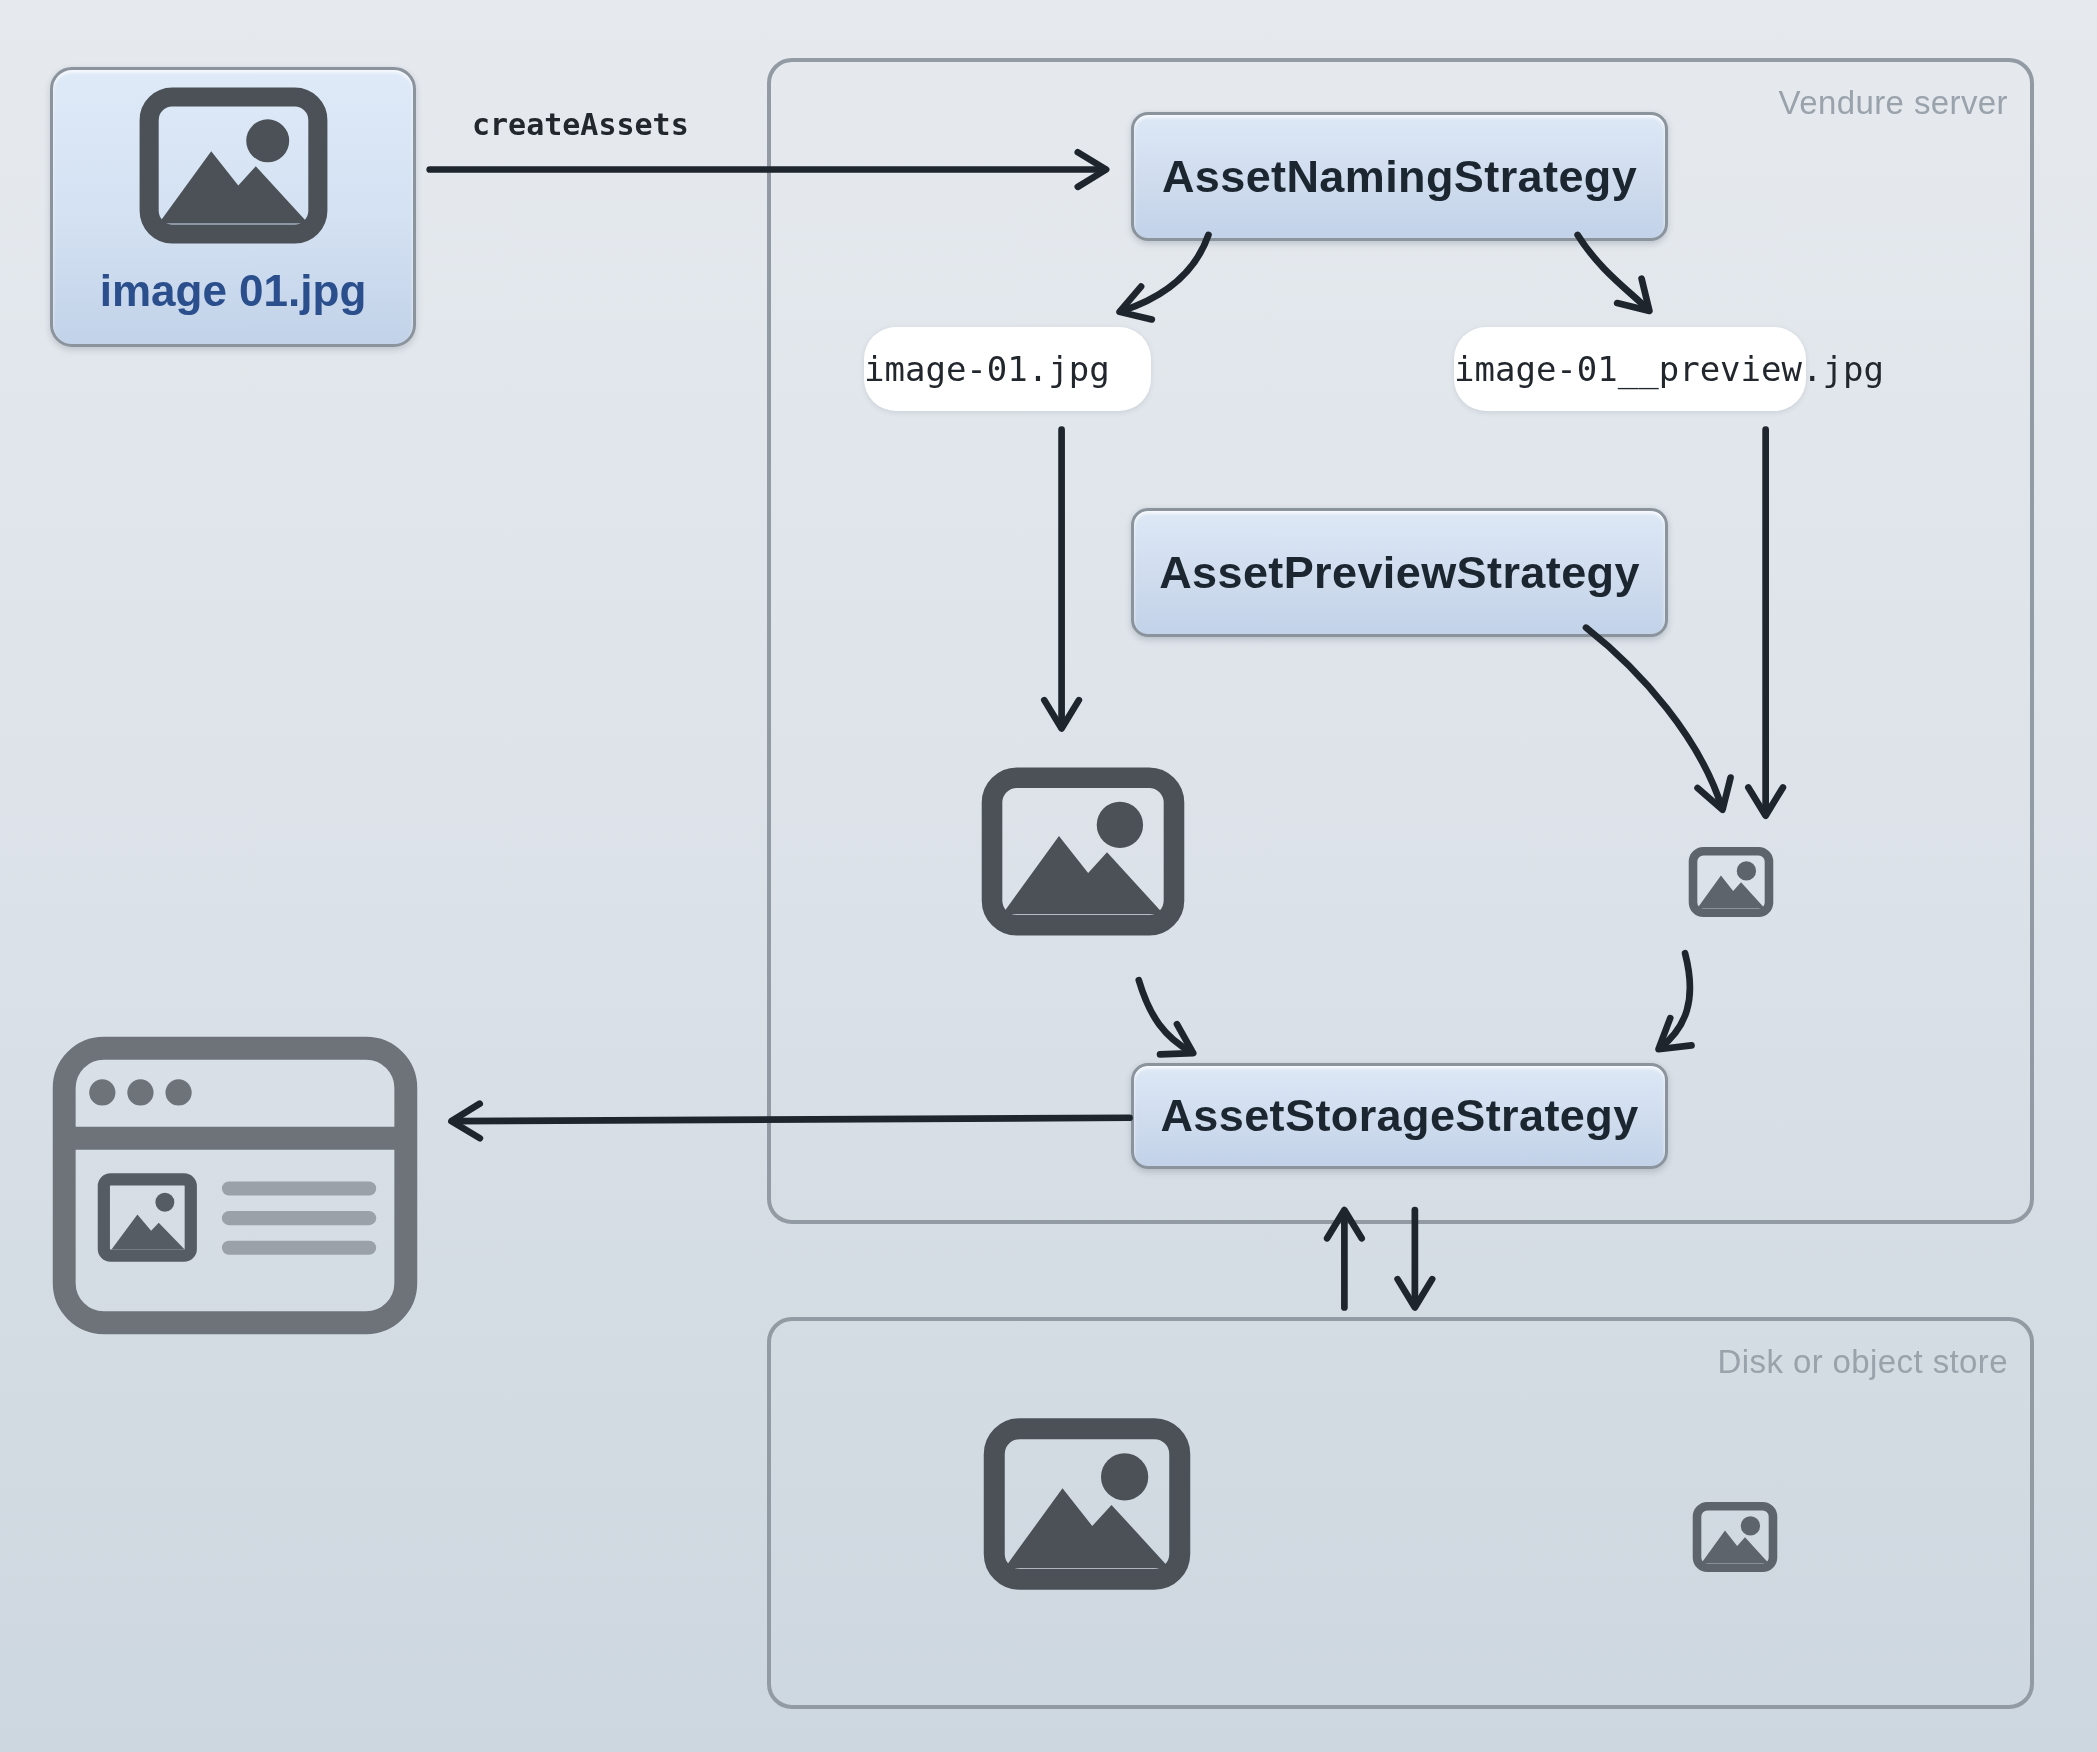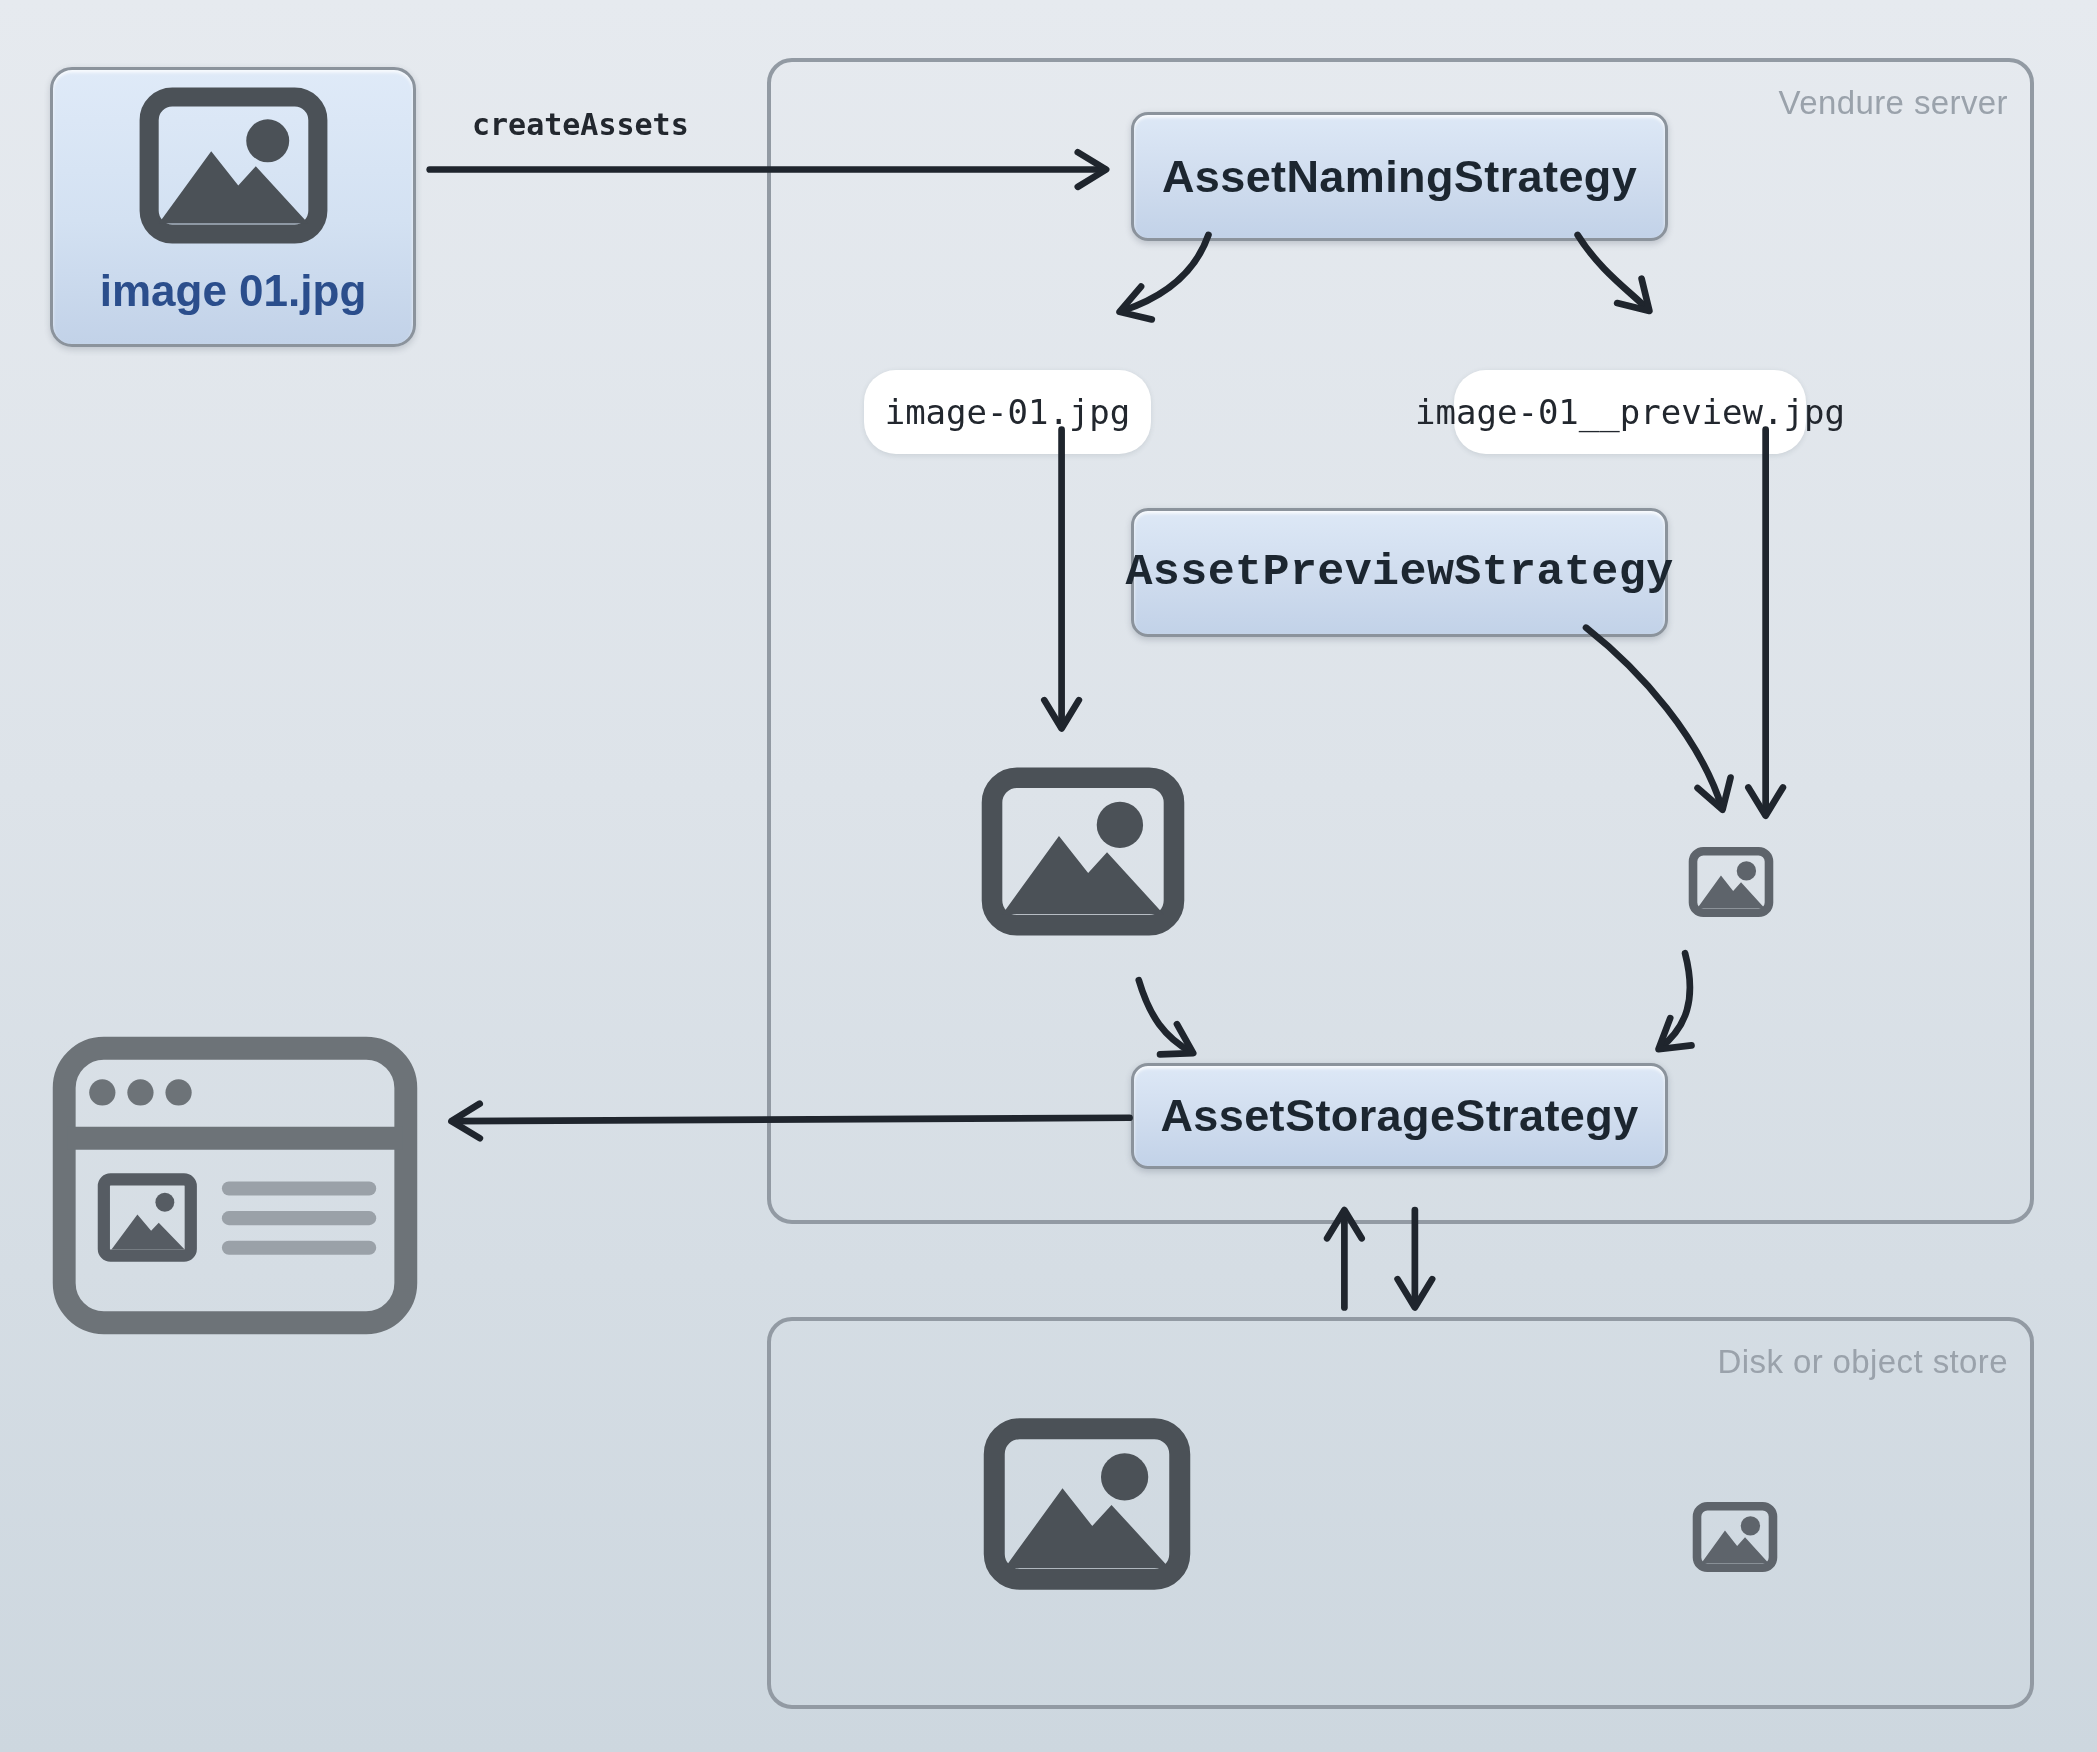--- a/index.html
+++ b/index.html
@@ -45,24 +45,23 @@
     letter-spacing:0.4px;white-space:nowrap;
   }
 
   
   .file-pill{
     position:absolute;
     height:84px;
     box-sizing:border-box;
     background:var(--file-pill-bg);
     border-radius:32px;
-    display:flex;align-items:center;justify-content:center;
+    display:flex;align-items:center;
     box-shadow:0 1.7px 5px rgba(60,70,85,.12);
     z-index:2;
-    margin-top:43px;
   }
   .file-pill code{
     font-family:"DejaVu Sans Mono","Liberation Mono",monospace;
     font-size:34px;color:var(--code-text);white-space:nowrap;
   }
 
   
   .source-node{
     position:absolute;
     left:50px;top:67px;width:366px;height:280px;
@@ -159,21 +158,21 @@
         </svg>
     </div>
     <div class="source-label">image 01.jpg</div>
   </div>
 
   <div class="flow-label">createAssets</div>
 
   <div class="strategy-box" style="left:1131px;top:112px;">
     <span>AssetNamingStrategy</span>
   </div>
-  <div class="strategy-box" style="left:1131px;top:508px;font-family:Liberation Mono, monospace;">
+  <div class="strategy-box" style="left:1131px;top:508px;">
     <span>AssetPreviewStrategy</span>
   </div>
   <div class="strategy-box" style="left:1131px;top:1063px;width:537px;height:106px;">
     <span>AssetStorageStrategy</span>
   </div>
 
   <div class="file-pill" style="left:864px;top:327px;width:287px;">
     <code>image-01.jpg</code>
   </div>
   <div class="file-pill" style="left:1454px;top:327px;width:352px;">

